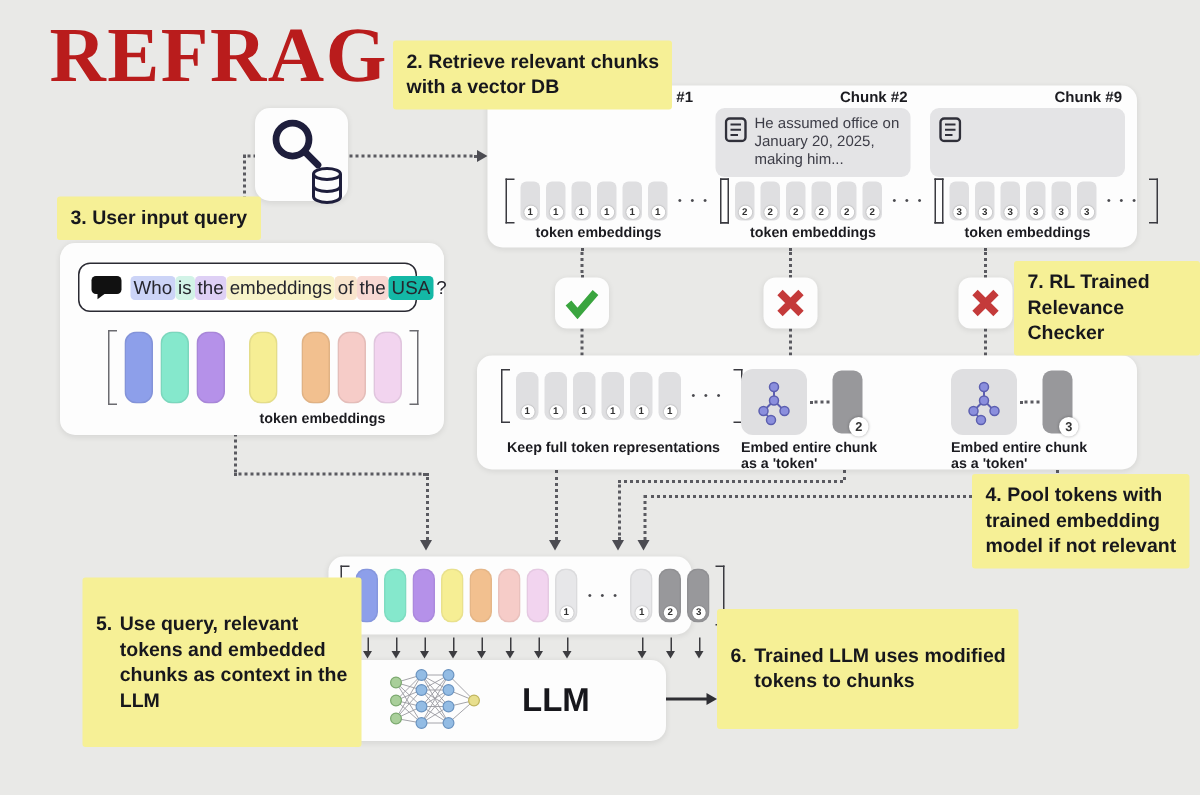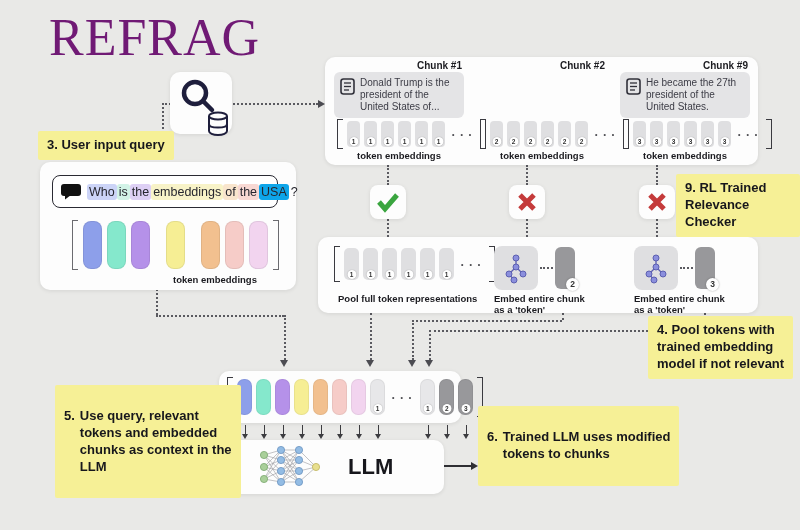--- a/index.html
+++ b/index.html
@@ -7,21 +7,21 @@
   #stage{position:relative;width:800px;height:530px;background:#e9e9e7;overflow:hidden;}
 
   .card{position:absolute;background:#fdfdfd;border-radius:10px;box-shadow:0 1px 4px rgba(0,0,0,.09);z-index:1;}
   .ylabel{position:absolute;background:#f6f096;color:#17171c;font-weight:700;font-size:13px;line-height:1.3;
           padding:6px 9px;white-space:pre-line;z-index:2;border-radius:2px;}
   .ylabel .numwrap{display:flex;gap:5px;}
   .ylabel .num{flex:0 0 auto;}
 
   
   #title{position:absolute;left:33px;top:8px;font-family:"Liberation Serif","DejaVu Serif",serif;
-         font-weight:400;font-size:52px;color:#701a75;letter-spacing:1px;z-index:1;margin-left:16px;}
+         font-weight:700;font-size:52px;color:#b91c1c;letter-spacing:1px;z-index:1;}
 
   
   .dotv{position:absolute;border-left:2px dotted #5a5a60;width:0;z-index:0;}
   .doth{position:absolute;border-top:2px dotted #5a5a60;height:0;z-index:0;}
   .arr-d{position:absolute;width:0;height:0;border-left:4px solid transparent;border-right:4px solid transparent;
          border-top:7px solid #4c4c52;z-index:0;}
   .arr-r{position:absolute;width:0;height:0;border-top:4px solid transparent;border-bottom:4px solid transparent;
          border-left:7px solid #4c4c52;z-index:0;}
   .solidh{position:absolute;border-top:2px solid #2e2e33;height:0;z-index:1;}
   .arr-r.dark{border-left-color:#2e2e33;}
@@ -122,21 +122,23 @@
   <div class="arr-d" style="left:408px;top:360px;"></div>
 
   <div class="dotv" style="left:704px;top:313px;height:17px;"></div>
   <div class="doth" style="left:429px;top:330px;width:275px;"></div>
   <div class="dotv" style="left:429px;top:330px;height:30px;"></div>
   <div class="arr-d" style="left:425px;top:360px;"></div>
 
   <div id="title">REFRAG</div>
 
   <div class="ylabel" style="left:38px;top:131px;">3. User input query</div>
-  <div class="ylabel" style="left:676px;top:174px;">9. RL Trained
+  <div class="ylabel" style="left:262px;top:27px;">2. Retrieve relevant chunks
+with a vector DB</div>
+  <div class="ylabel" style="left:676px;top:174px;">7. RL Trained
 Relevance Checker</div>
   <div class="ylabel" style="left:648px;top:316px;">4. Pool tokens with
 trained embedding
 model if not relevant</div>
   <div class="ylabel" style="left:55px;top:385px;width:168px;">
     <div class="numwrap">
       <span class="num">5.</span>
       <span>Use query, relevant
 tokens and embedded
 chunks as context in the
@@ -169,67 +171,67 @@
         <rect x="1" y="1" width="20" height="12" rx="3" fill="#111"></rect>
         <path d="M5 12 L5 16.5 L11 12 Z" fill="#111"></path>
       </svg>
       <span style="display:flex;flex-wrap:nowrap;">
           <span class="qword" style="background: rgb(204, 212, 247);">Who</span>
           <span class="qword" style="background: rgb(210, 243, 231);">is</span>
           <span class="qword" style="background: rgb(222, 208, 245);">the</span>
           <span class="qword" style="background: rgb(248, 243, 200);">embeddings</span>
           <span class="qword" style="background: rgb(249, 229, 205);">of</span>
           <span class="qword" style="background: rgb(248, 216, 211);">the</span>
-          <span class="qword" style="background: #0ea5e9;">USA</span>
+          <span class="qword" style="background: #14b8a6;">USA</span>
           <span class="qword">?</span>
         </span>
     </div>
     <div class="tokrow q" style="left:32px;top:58px;">
       <div class="brk l"></div>
       <span style="display:contents"><div class="tok" style="background: rgb(141, 159, 234);"></div><div class="tok" style="background: rgb(133, 232, 204);"></div><div class="tok" style="background: rgb(181, 145, 233);"></div><div class="tok gapBefore" style="background: rgb(246, 238, 148);"></div><div class="tok gapBefore" style="background: rgb(242, 192, 143);"></div><div class="tok" style="background: rgb(246, 204, 200);"></div><div class="tok" style="background: rgb(242, 212, 239);"></div></span>
       <div class="brk r"></div>
     </div>
     <div class="te-label" style="left:133px;top:112px;">token embeddings</div>
   </div>
 
   <div class="card" id="topcard">
 
     <div class="chunk-col" style="left:8px;">
       <div class="chunk-label">Chunk #1</div>
+      <div class="tokrow sm" style="left:4px;top:62px;">
+        <div class="brk l"></div>
+        <span style="display:contents"><div class="tok">
+              <span class="badge">1</span>
+            </div><div class="tok">
+              <span class="badge">1</span>
+            </div><div class="tok">
+              <span class="badge">1</span>
+            </div><div class="tok">
+              <span class="badge">1</span>
+            </div><div class="tok">
+              <span class="badge">1</span>
+            </div><div class="tok">
+              <span class="badge">1</span>
+            </div><span class="dots">• • •</span></span>
+        <div class="brk r"></div>
+      </div>
+      <div class="te-label chunk-te">token embeddings</div>
+    </div>
+
+    <div class="chunk-col" style="left:151px;">
+      <div class="chunk-label">Chunk #2</div>
       <div class="chunk-box">
         <svg width="15" height="17" viewBox="0 0 15 17" style="flex:0 0 auto;margin-top:1px;">
           <rect x="1" y="1" width="13" height="15" rx="2.5" fill="none" stroke="#30303a" stroke-width="1.6"></rect>
           <line x1="4" y1="5" x2="11" y2="5" stroke="#30303a" stroke-width="1.3"></line>
           <line x1="4" y1="8.5" x2="11" y2="8.5" stroke="#30303a" stroke-width="1.3"></line>
           <line x1="4" y1="12" x2="9" y2="12" stroke="#30303a" stroke-width="1.3"></line>
         </svg>
-        <div class="chunk-text">Donald Trump is the president of the United States of...</div>
+        <div class="chunk-text">He assumed office on January 20, 2025, making him...</div>
       </div>
-      <div class="tokrow sm" style="left:4px;top:62px;">
-        <div class="brk l"></div>
-        <span style="display:contents"><div class="tok">
-              <span class="badge">1</span>
-            </div><div class="tok">
-              <span class="badge">1</span>
-            </div><div class="tok">
-              <span class="badge">1</span>
-            </div><div class="tok">
-              <span class="badge">1</span>
-            </div><div class="tok">
-              <span class="badge">1</span>
-            </div><div class="tok">
-              <span class="badge">1</span>
-            </div><span class="dots">• • •</span></span>
-        <div class="brk r"></div>
-      </div>
-      <div class="te-label chunk-te">token embeddings</div>
-    </div>
-
-    <div class="chunk-col" style="left:151px;">
-      <div class="chunk-label">Chunk #2</div>
       <div class="tokrow sm" style="left:4px;top:62px;">
         <div class="brk l"></div>
         <span style="display:contents"><div class="tok">
               <span class="badge">2</span>
             </div><div class="tok">
               <span class="badge">2</span>
             </div><div class="tok">
               <span class="badge">2</span>
             </div><div class="tok">
               <span class="badge">2</span>
@@ -245,21 +247,20 @@
 
     <div class="chunk-col" style="left:294px;">
       <div class="chunk-label">Chunk #9</div>
       <div class="chunk-box">
         <svg width="15" height="17" viewBox="0 0 15 17" style="flex:0 0 auto;margin-top:1px;">
           <rect x="1" y="1" width="13" height="15" rx="2.5" fill="none" stroke="#30303a" stroke-width="1.6"></rect>
           <line x1="4" y1="5" x2="11" y2="5" stroke="#30303a" stroke-width="1.3"></line>
           <line x1="4" y1="8.5" x2="11" y2="8.5" stroke="#30303a" stroke-width="1.3"></line>
           <line x1="4" y1="12" x2="9" y2="12" stroke="#30303a" stroke-width="1.3"></line>
         </svg>
-        <div class="chunk-text">He became the 27th president of the United States.</div>
       </div>
       <div class="tokrow sm" style="left:4px;top:62px;">
         <div class="brk l"></div>
         <span style="display:contents"><div class="tok">
               <span class="badge">3</span>
             </div><div class="tok">
               <span class="badge">3</span>
             </div><div class="tok">
               <span class="badge">3</span>
             </div><div class="tok">
@@ -302,21 +303,21 @@
             <span class="badge">1</span>
           </div><div class="tok">
             <span class="badge">1</span>
           </div><div class="tok">
             <span class="badge">1</span>
           </div><div class="tok">
             <span class="badge">1</span>
           </div><span class="dots">• • •</span></span>
       <div class="brk r"></div>
     </div>
-    <div class="mid-label" style="left:20px;top:57px;">Pool full token representations</div>
+    <div class="mid-label" style="left:20px;top:57px;">Keep full token representations</div>
 
     <div class="graphbox" style="left:176px;">
       <svg width="30" height="32" viewBox="0 0 30 32">
         <path d="M15 6 L15 15 M15 15 L8 22 M15 15 L22 22 M8 22 L13 28" stroke="#5c5fb0" stroke-width="1.3" fill="none"></path>
         <circle cx="15" cy="6" r="3" fill="#8b8fdd" stroke="#5c5fb0"></circle>
         <circle cx="15" cy="15" r="3" fill="#8b8fdd" stroke="#5c5fb0"></circle>
         <circle cx="8" cy="22" r="3" fill="#8b8fdd" stroke="#5c5fb0"></circle>
         <circle cx="22" cy="22" r="3" fill="#8b8fdd" stroke="#5c5fb0"></circle>
         <circle cx="13" cy="28" r="3" fill="#8b8fdd" stroke="#5c5fb0"></circle>
       </svg>

